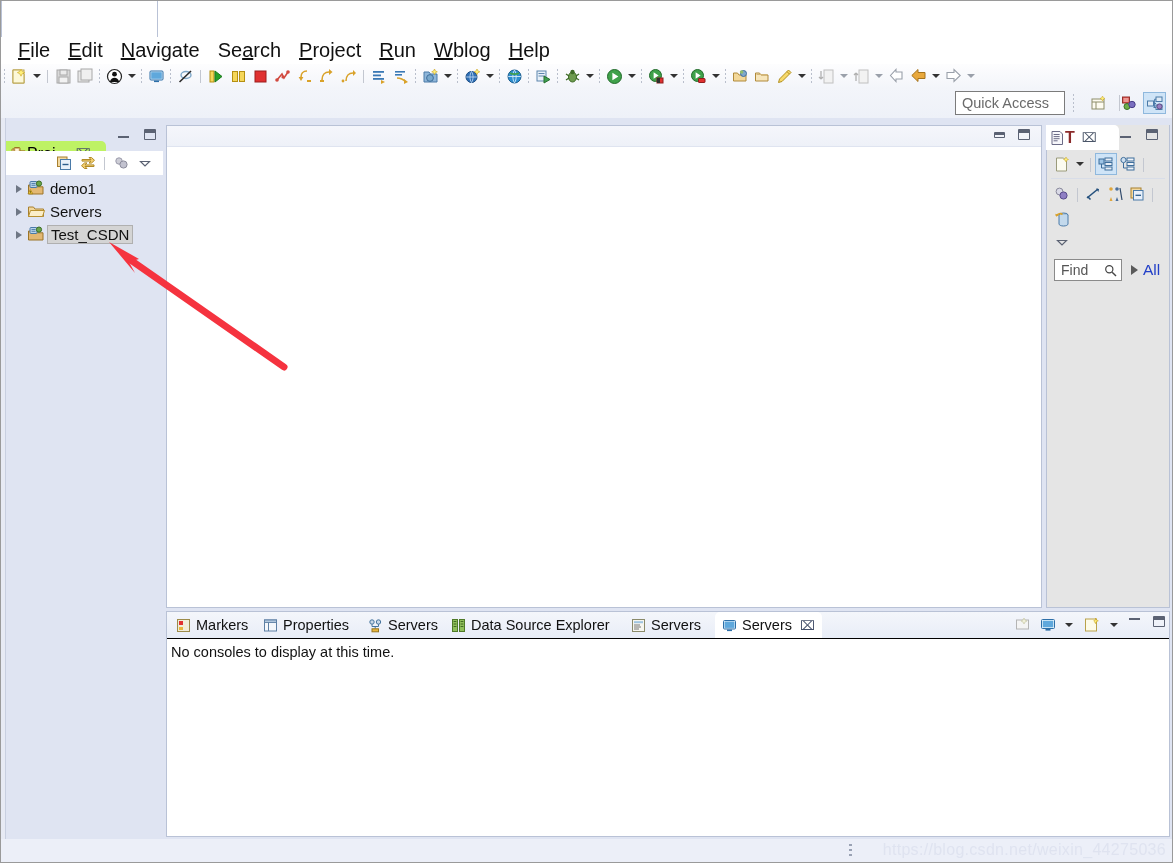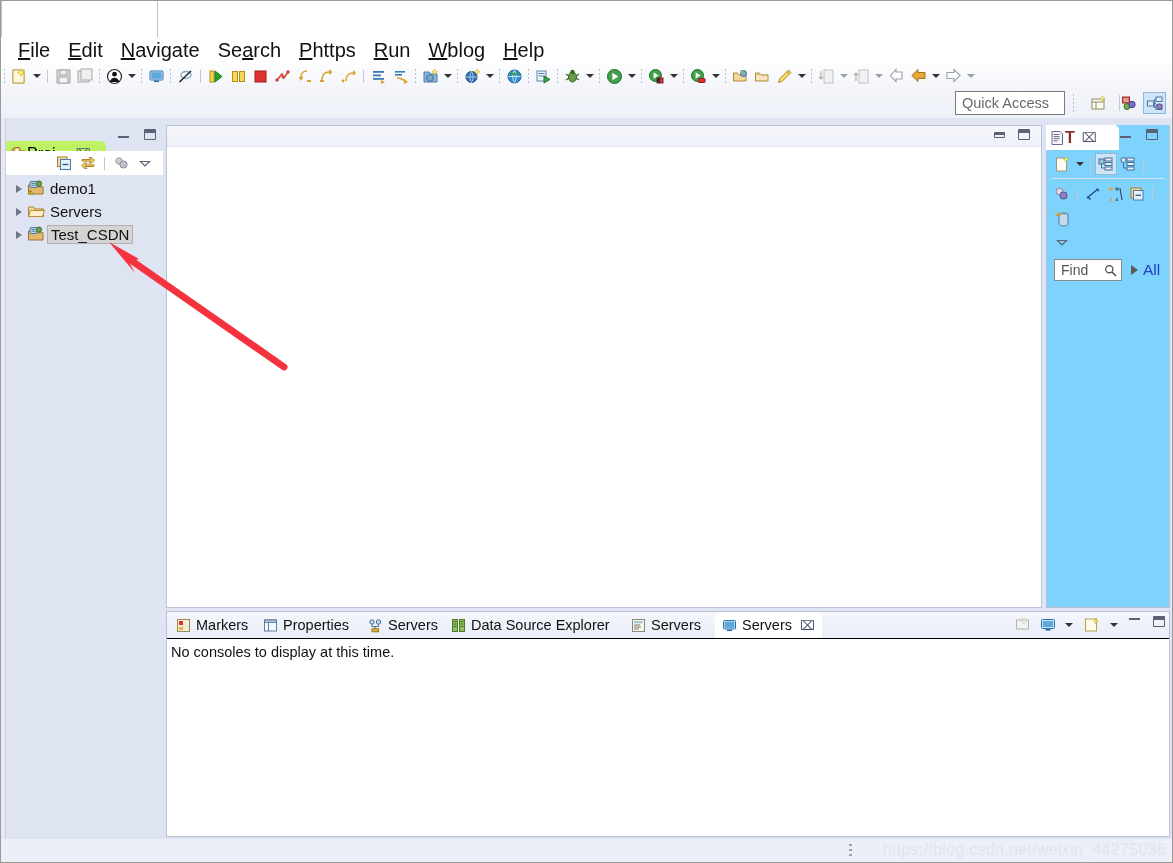--- a/index.html
+++ b/index.html
@@ -153,21 +153,21 @@
   }
   #editor-tabrow {
     position:absolute; left:0; top:0; width:874px; height:21px;
     background: linear-gradient(to bottom,#f5f6fb 0%,#eef1f8 100%);
     border-bottom:1px solid #dfe4f0;
   }
   #editor-body { position:absolute; left:0; top:22px; width:874px; height:459px; background:#fff; }
 
   
   #taskpanel { position:absolute; left:1045px; top:124px; width:124px; height:483px;
-    background:#7dd3fc; border:1px solid #b9c2d6; border-top:none; }
+    background:#e5e5e5; border:1px solid #b9c2d6; border-top:none; }
   .task-tab {
     position:absolute; left:1045px; top:124px; height:25px; width:73px;
     background:#fff; display:flex; align-items:center; padding-left:4px;
     border-top-right-radius:5px;
   }
   .task-tbrow { display:flex; align-items:center; padding-left:4px; height:26px; }
   .tkb { width:22px;height:22px;display:flex;align-items:center;justify-content:center;flex:0 0 auto; }
   .tkb.active { background:#cfe4f7; border:1px solid #8fb8dd; }
   .tk-sep{width:9px;height:16px;position:relative;}
   .tk-sep::before{content:"";position:absolute;left:4px;top:2px;width:1px;height:14px;background:#c3c7d0;}
@@ -207,21 +207,21 @@
 <body>
 
 <div id="app">
 
 
   <div class="menubar">
     <div class="menu-item"><u>F</u><span>ile</span></div>
     <div class="menu-item"><u>E</u><span>dit</span></div>
     <div class="menu-item"><u>N</u><span>avigate</span></div>
     <div class="menu-item">Se<u>a</u><span>rch</span></div>
-    <div class="menu-item"><u>P</u><span>https</span></div>
+    <div class="menu-item"><u>P</u><span>roject</span></div>
     <div class="menu-item"><u>R</u><span>un</span></div>
     <div class="menu-item"><u>W</u><span>blog</span></div>
     <div class="menu-item"><u>H</u><span>elp</span></div>
   </div>
 
   <div class="toolbar">
     <div class="tb-sep"></div>
     <div class="tb-ico">
       <svg width="17" height="17" viewBox="0 0 17 17">
           <rect x="2" y="2" width="11" height="13" fill="#fdfbe8" stroke="#b9a24a"></rect>

